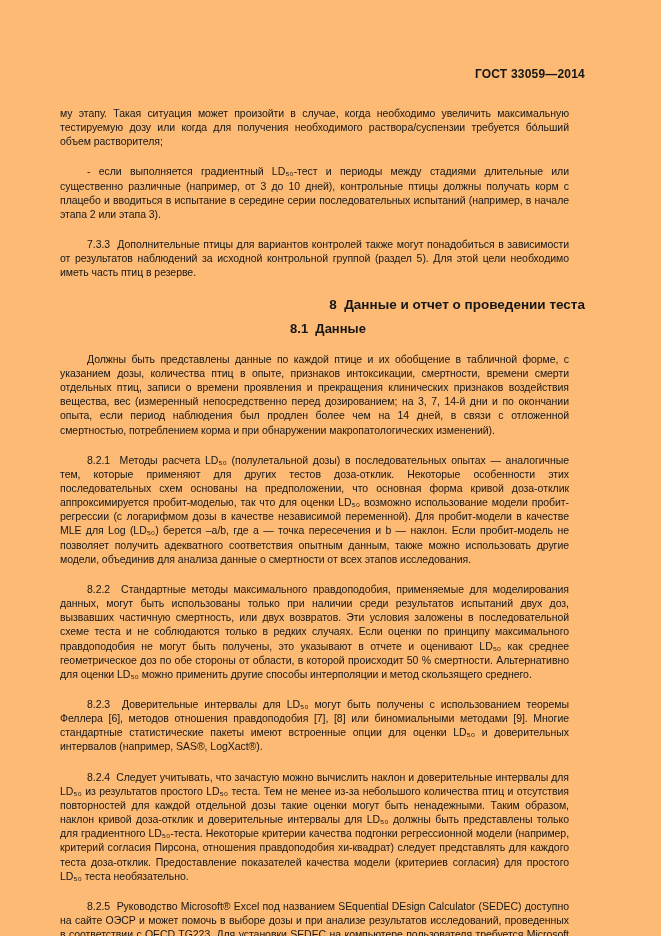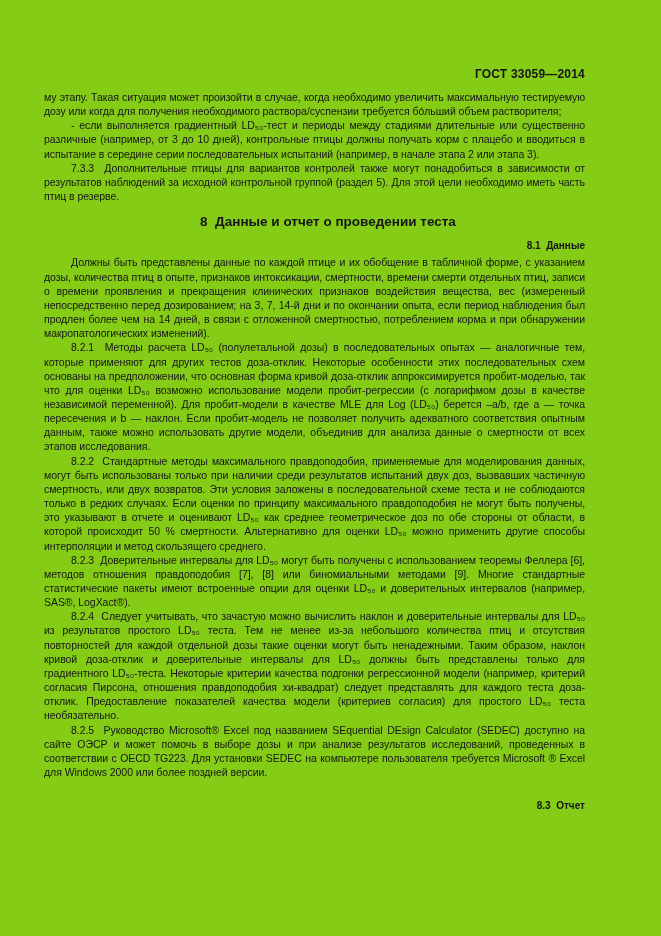--- a/index.html
+++ b/index.html
@@ -4,21 +4,21 @@
 <style>
   html, body {
     margin: 0;
     padding: 0;
     background: #ffffff;
   }
   .page {
     position: relative;
     width: 661px;
     height: 936px;
-    background: #84cc16;
+    background: #fdba74;
     overflow: hidden;
     font-family: "Liberation Sans", sans-serif;
     color: #161616;
   }
   .doc-code {
     position: absolute;
     top: 67px;
     left: 44px;
     width: 541px;
     text-align: right;
@@ -30,42 +30,42 @@
     position: absolute;
     top: 90px;
     left: 44px;
     width: 541px;
     font-size: 10.5px;
     line-height: 14.15px;
     text-align: justify;
     letter-spacing: -0.05px;
   }
   .doc-body p {
-    margin: 0;
+    margin: 16px;
     text-indent: 27px;
   }
   .doc-body p.no-indent {
     text-indent: 0;
   }
   .h-section {
     font-size: 13.5px;
     font-weight: 700;
     line-height: 17px;
     margin: 10px 0 9px 0;
     text-indent: 27px;
-    text-align: center;
+    text-align: right;
     letter-spacing: 0;
   }
   .h-sub {
-    font-size: 10px;
+    font-size: 13px;
     font-weight: 700;
     line-height: 14.15px;
     margin: 0 0 2px 0;
     text-indent: 27px;
-    text-align: right;
+    text-align: center;
     letter-spacing: 0;
   }
   .h-sub.mt {
     margin-top: 20px;
   }
   .page-footer {
     position: absolute;
     top: 851px;
     left: 44px;
     width: 528px;

